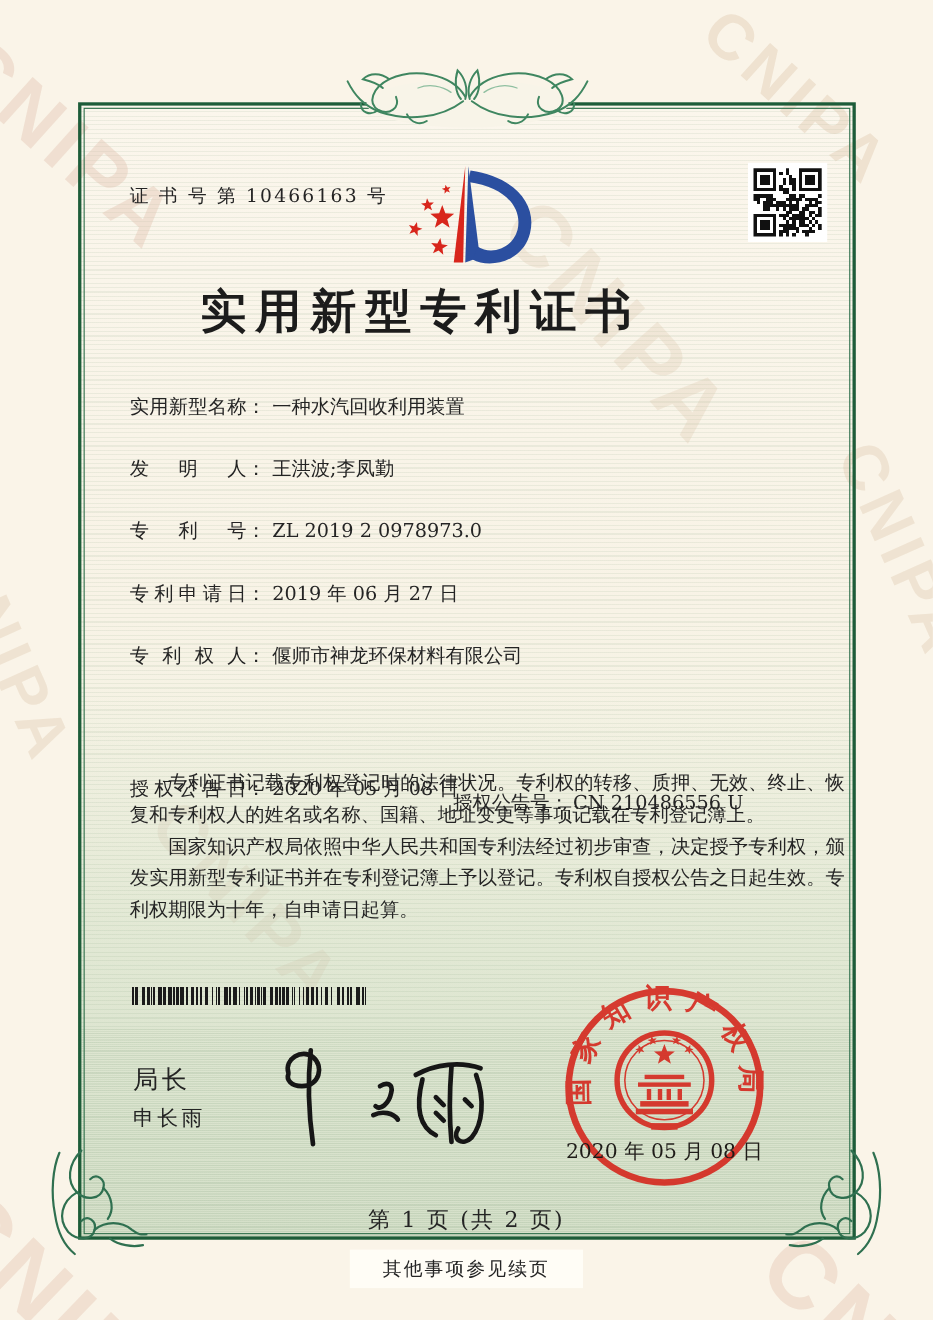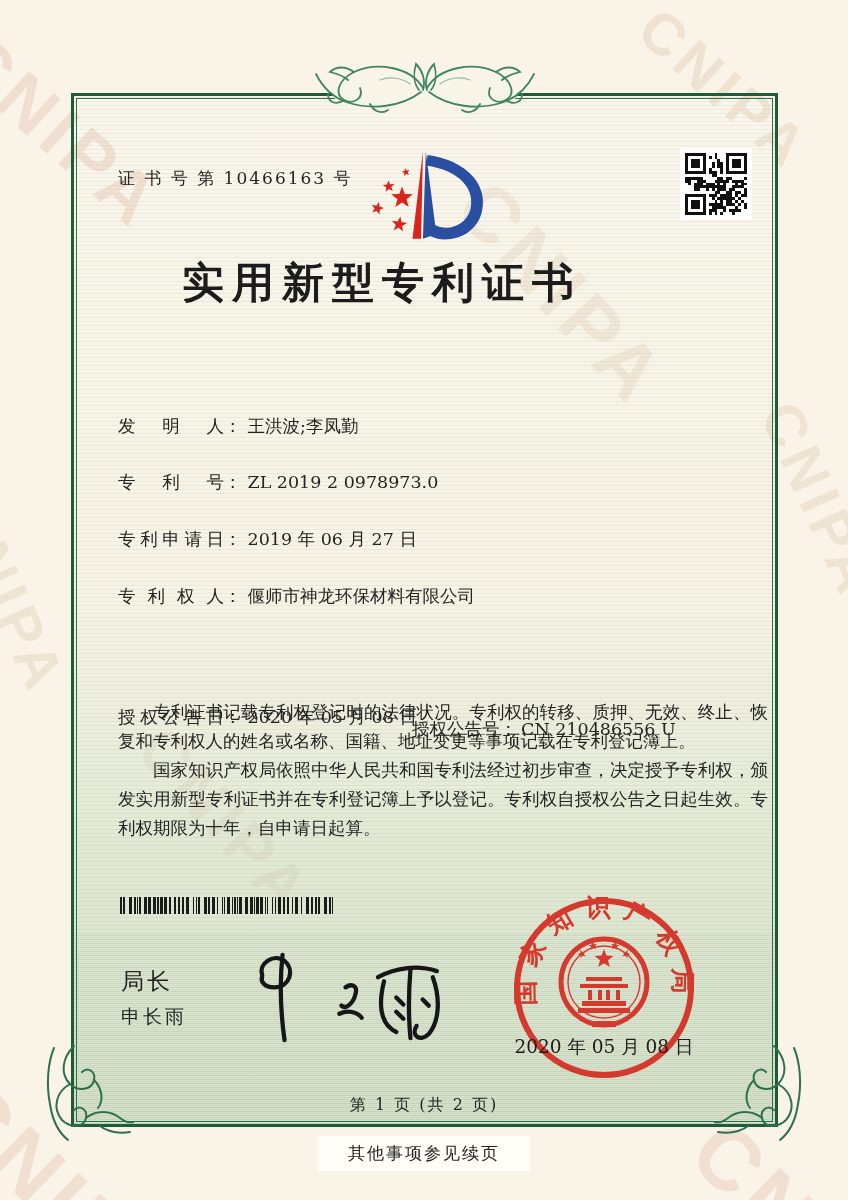--- a/index.html
+++ b/index.html
@@ -50,21 +50,21 @@
   .colon{display:inline-block;margin-right:6px;}
   .grant2{position:absolute;left:294px;top:0;margin-top:12px;}
   .grant2 .colon{margin-right:4px;}
   .paras{position:absolute;left:118px;top:698px;width:650px;font-size:17.5px;line-height:29px;text-align:justify;}
   .paras p{margin:0;text-indent:2em;}
   .barcode{position:absolute;left:120px;top:897px;width:218px;height:17px;}
   .sig-title{position:absolute;left:121px;top:966px;font-size:23px;letter-spacing:3px;}
   .sig-name{position:absolute;left:121px;top:1004px;font-size:19px;letter-spacing:3px;text-align:right;}
   .signature{position:absolute;left:248px;top:948px;width:198px;height:98px;}
   .seal{position:absolute;left:508px;top:893px;width:192px;height:192px;}
-  .page-info{position:absolute;left:0;top:1095px;width:848px;text-align:center;font-size:16px;letter-spacing:2px;}
+  .page-info{position:absolute;left:0;top:1095px;width:848px;text-align:center;font-size:20px;letter-spacing:2px;}
   .note{
     position:absolute;left:0;top:1136px;width:848px;text-align:center;
   }
   .note span{
     display:inline-block;background:#fffdf6;padding:6px 30px;font-size:17px;letter-spacing:2px;
   }
 </style>
 </head>
 <body>
 
@@ -283,20 +283,23 @@
     <path d="M86,24 C128,30 150,56 143,84 C136,112 104,118 88,109 L93,97 C106,105 126,99 131,81 C136,60 120,40 84,35 Z" fill="#2b4fa0"></path>
     <polygon class="star" fill="#d8261c" points="62.06,37.60 63.77,40.27 66.90,39.75 64.88,42.20 66.34,45.01 63.39,43.85 61.17,46.11 61.36,42.95 58.52,41.53 61.60,40.74"></polygon>
     <polygon class="star" fill="#d8261c" points="44.43,50.52 46.41,54.66 50.98,54.46 47.66,57.61 49.26,61.91 45.24,59.72 41.65,62.57 42.49,58.07 38.67,55.54 43.21,54.94"></polygon>
     <polygon class="star" fill="#d8261c" points="59.00,57.00 61.96,64.92 70.41,65.29 63.79,70.56 66.05,78.71 59.00,74.04 51.95,78.71 54.21,70.56 47.59,65.29 56.04,64.92"></polygon>
     <polygon class="star" fill="#d8261c" points="34.81,73.24 35.28,78.15 39.99,79.63 35.47,81.60 35.51,86.54 32.24,82.84 27.56,84.41 30.06,80.15 27.13,76.19 31.95,77.26"></polygon>
     <polygon class="star" fill="#d8261c" points="57.18,88.58 58.48,94.43 64.37,95.52 59.21,98.56 59.99,104.51 55.50,100.54 50.10,103.11 52.48,97.62 48.36,93.27 54.32,93.85"></polygon>
   </svg>
 
   <div class="title">实用新型专利证书</div>
 
+  <div class="field" style="top:357px">
+    <span class="flabel">实用新型名称</span><span class="colon">：</span><span class="fvalue">一种水汽回收利用装置</span>
+  </div>
   <div class="field" style="top:414px">
     <span class="flabel">发明人</span><span class="colon">：</span><span class="fvalue">王洪波;李凤勤</span>
   </div>
   <div class="field" style="top:470px">
     <span class="flabel">专利号</span><span class="colon">：</span><span class="fvalue">ZL 2019 2 0978973.0</span>
   </div>
   <div class="field" style="top:527px">
     <span class="flabel">专利申请日</span><span class="colon">：</span><span class="fvalue">2019 年 06 月 27 日</span>
   </div>
   <div class="field" style="top:584px">

